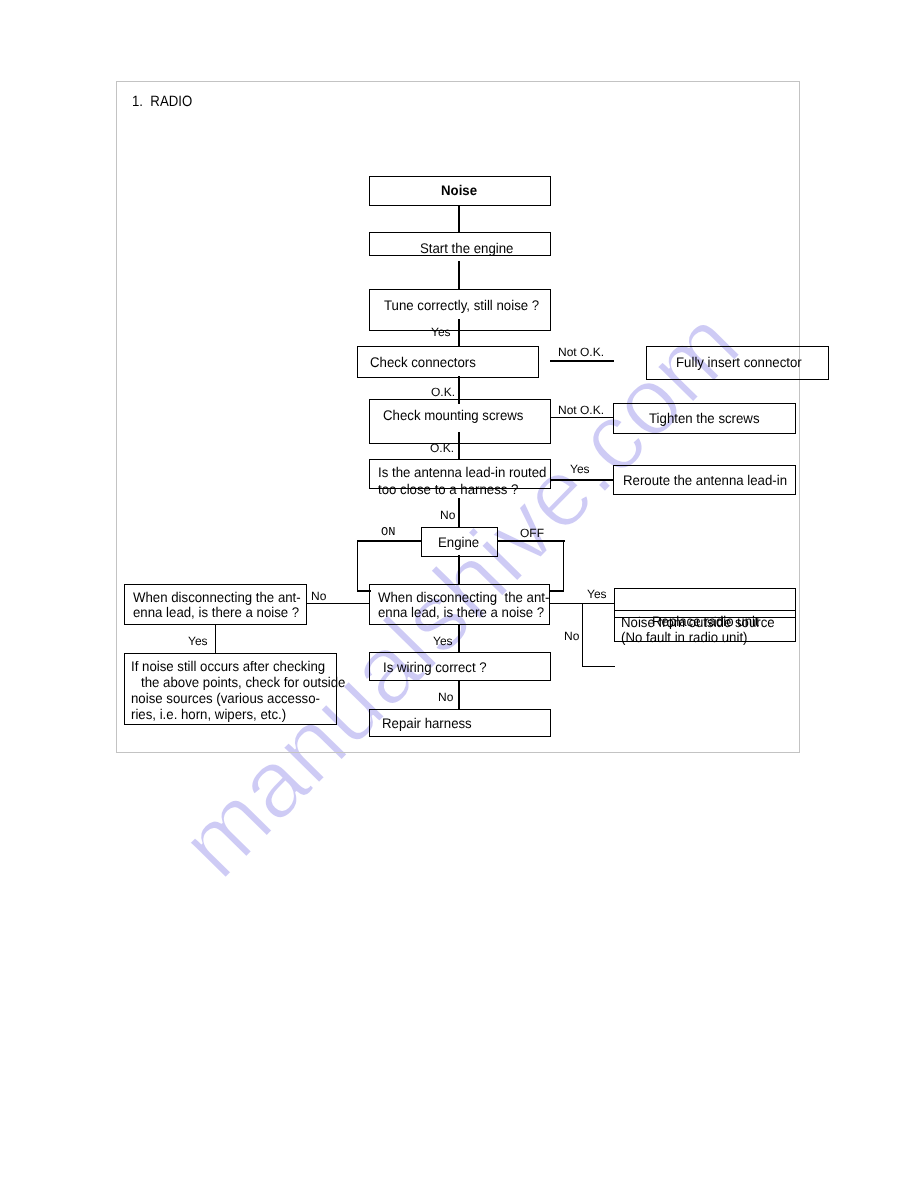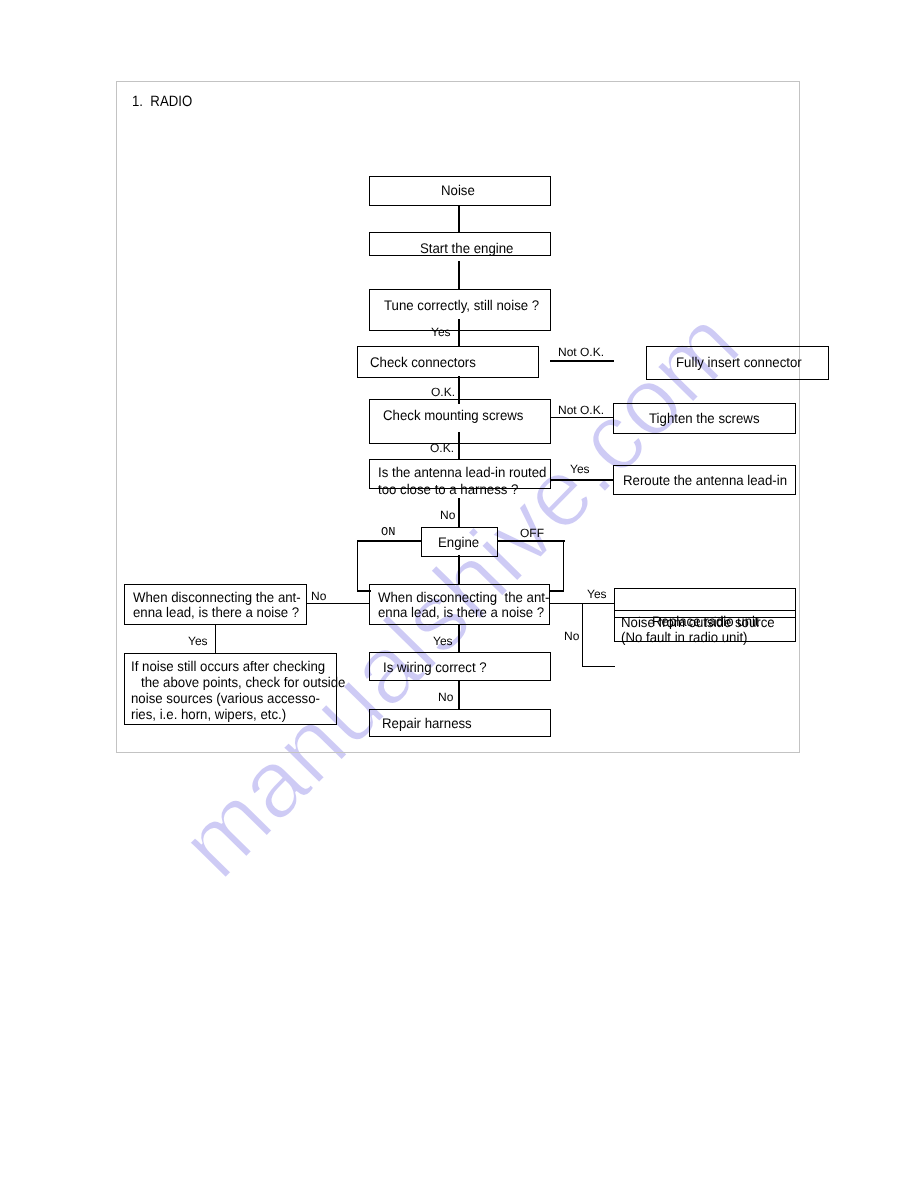--- a/index.html
+++ b/index.html
@@ -15,21 +15,21 @@
   #wm{position:absolute;left:0;top:0;width:918px;height:1188px;overflow:hidden;pointer-events:none;}
   #wm svg{position:absolute;left:0;top:0;}
   #wmtext{font-family:"Liberation Sans",sans-serif;font-size:96px;fill:#cecbf5;
           stroke:#ffffff;stroke-width:2px;paint-order:fill stroke;}
   #hdr{position:absolute;left:132px;top:93px;font-size:15px;white-space:pre;}
   #hdr span{display:inline-block;transform:scaleX(.88);transform-origin:0 50%;}
   .bx{position:absolute;box-sizing:border-box;border:1.7px solid #000;background:transparent;
       font-size:14px;line-height:16.2px;white-space:pre;}
   .bx .t{position:absolute;height:15px;white-space:pre;}
   .bx .t span{display:inline-block;transform:scaleX(.945);transform-origin:0 50%;}
-  .bx .t.bold{font-weight:normal;}
+  .bx .t.bold{font-weight:bold;}
   .ln{position:absolute;background:#000;}
   .lb{position:absolute;font-size:12px;white-space:pre;line-height:14px;}
   .lb span{display:inline-block;transform:scaleX(1.0001);transform-origin:0 50%;}
 </style>
 </head>
 <body>
 
 <div id="page">
   <div id="wm">
     <svg width="918" height="1188">

